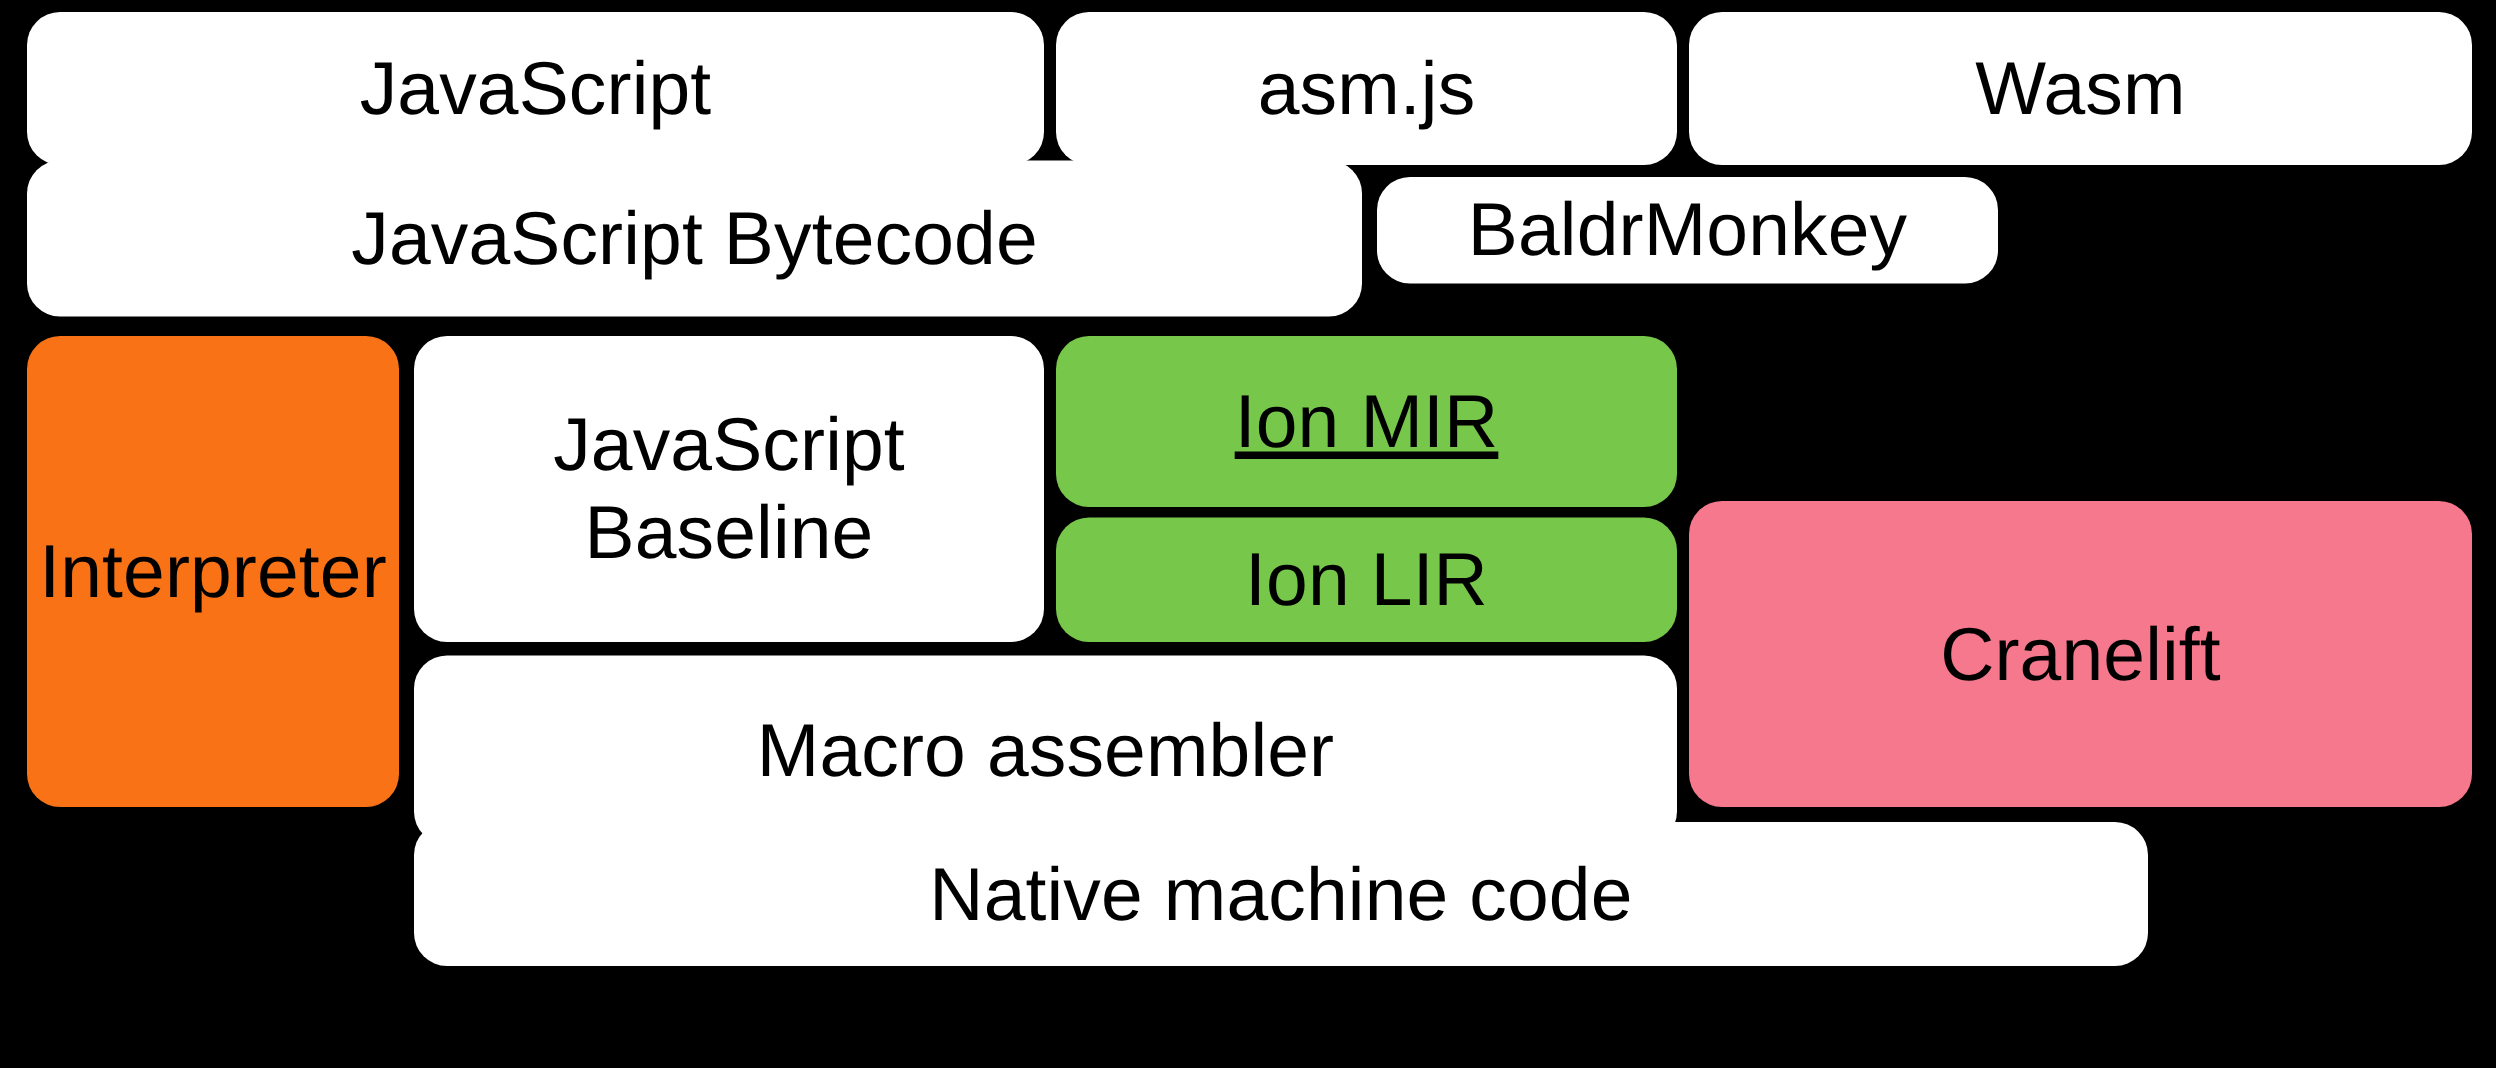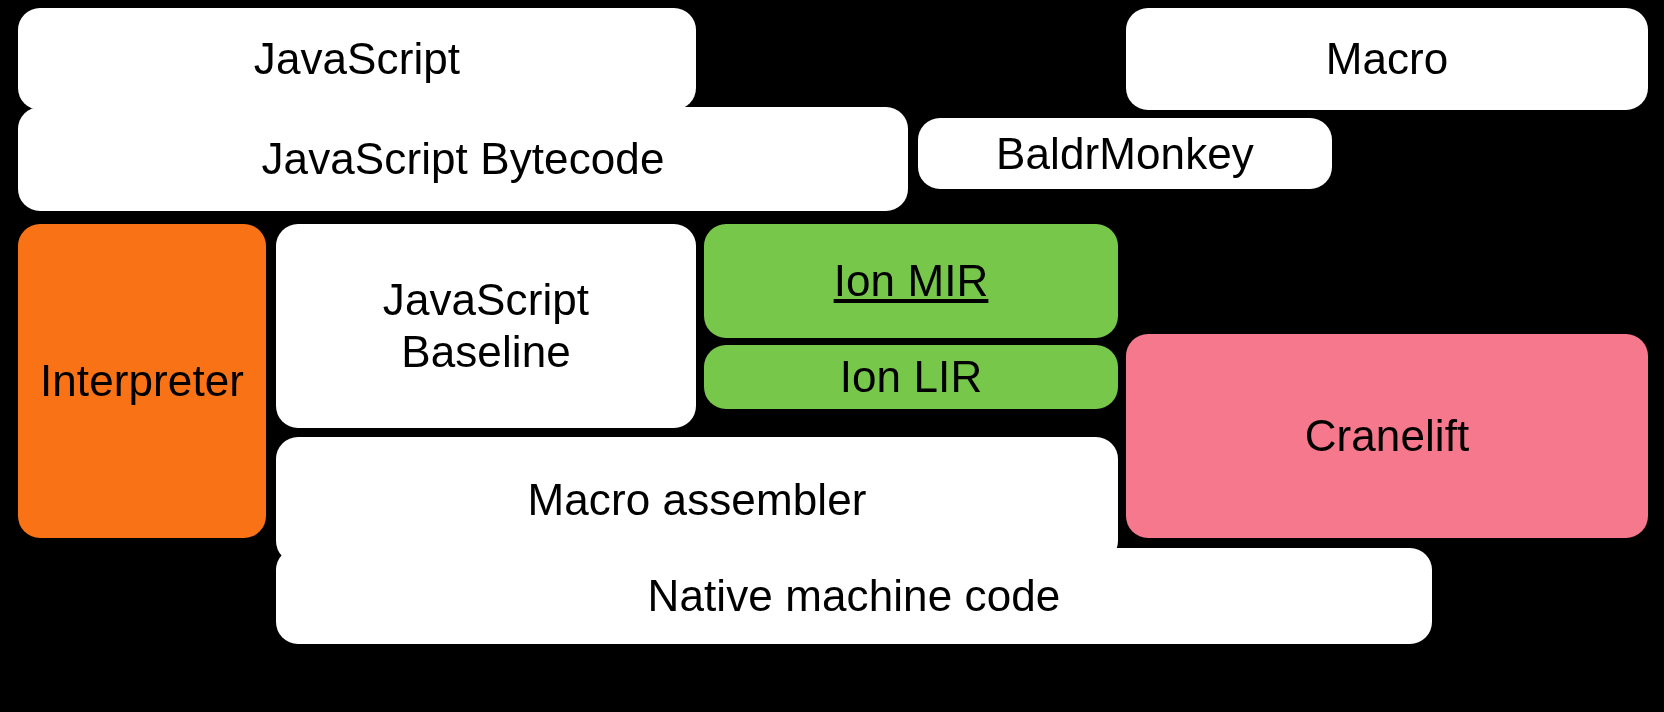--- a/index.html
+++ b/index.html
@@ -23,43 +23,44 @@
     position: absolute;
     box-sizing: border-box;
     border-radius: 22px;
     background: #ffffff;
     color: #000000;
     display: flex;
     align-items: center;
     justify-content: center;
     text-align: center;
     line-height: 1.18;
-    font-size: 44px;
+    font-size: 50px;
     font-weight: 400;
     letter-spacing: 0.1px;
     white-space: pre-line;
   }
   .node.gray  { background: #f97316; border-radius: 22px; }
   .node.green { background: #76c74a; }
   .node.pink  { background: #f5788c; }
   .node-label {
     display: block;
     padding: 0 10px;
     white-space: pre-line;
   }
 </style>
 </head>
 <body>
 
 <div id="stack-diagram" style="background: rgb(0, 0, 0);">
     <div class="node" style="left: 18px; top: 8px; width: 678px; height: 102px;"><span class="node-label">JavaScript</span></div>
-    <div class="node" style="left: 1126px; top: 8px; width: 522px; height: 102px;"><span class="node-label">Macro</span></div>
+    <div class="node" style="left: 704px; top: 8px; width: 414px; height: 102px;"><span class="node-label">asm.js</span></div>
+    <div class="node" style="left: 1126px; top: 8px; width: 522px; height: 102px;"><span class="node-label">Wasm</span></div>
     <div class="node" style="left: 18px; top: 107px; width: 890px; height: 104px;"><span class="node-label">JavaScript Bytecode</span></div>
     <div class="node" style="left: 918px; top: 118px; width: 414px; height: 71px;"><span class="node-label">BaldrMonkey</span></div>
     <div class="node gray" style="left: 18px; top: 224px; width: 248px; height: 314px;"><span class="node-label">Interpreter</span></div>
     <div class="node" style="left: 276px; top: 224px; width: 420px; height: 204px;"><span class="node-label">JavaScript
 Baseline</span></div>
     <div class="node green" style="left: 704px; top: 224px; width: 414px; height: 114px; text-decoration: underline;"><span class="node-label">Ion MIR</span></div>
-    <div class="node green" style="left: 704px; top: 345px; width: 414px; height: 64px;"><span class="node-label">Ion LIR</span></div>
+    <div class="node green" style="left: 704px; top: 345px; width: 414px; height: 83px;"><span class="node-label">Ion LIR</span></div>
     <div class="node pink" style="left: 1126px; top: 334px; width: 522px; height: 204px;"><span class="node-label">Cranelift</span></div>
     <div class="node" style="left: 276px; top: 437px; width: 842px; height: 126px;"><span class="node-label">Macro assembler</span></div>
     <div class="node" style="left: 276px; top: 548px; width: 1156px; height: 96px;"><span class="node-label">Native machine code</span></div>
   </div>
 
 </body></html>

